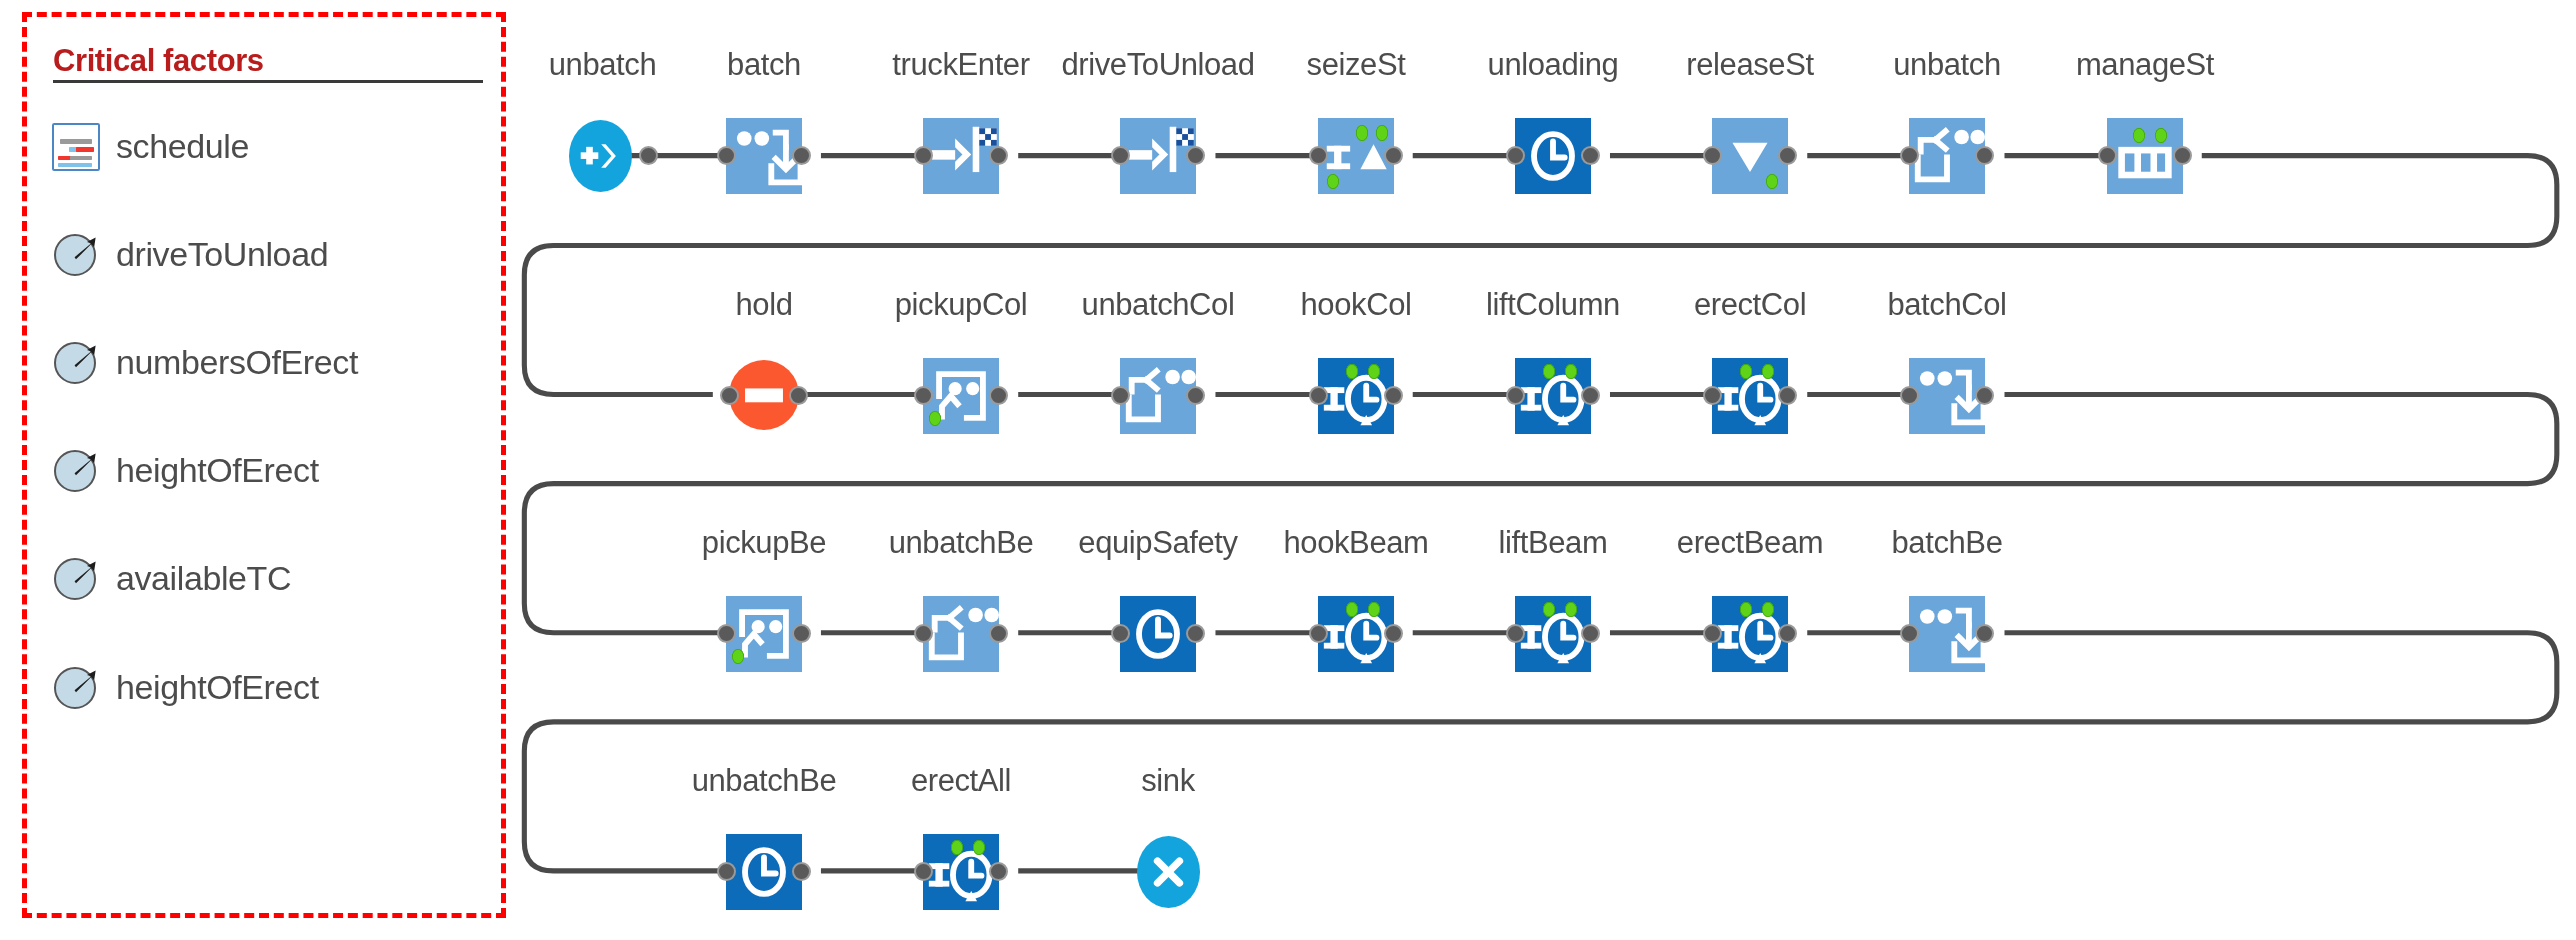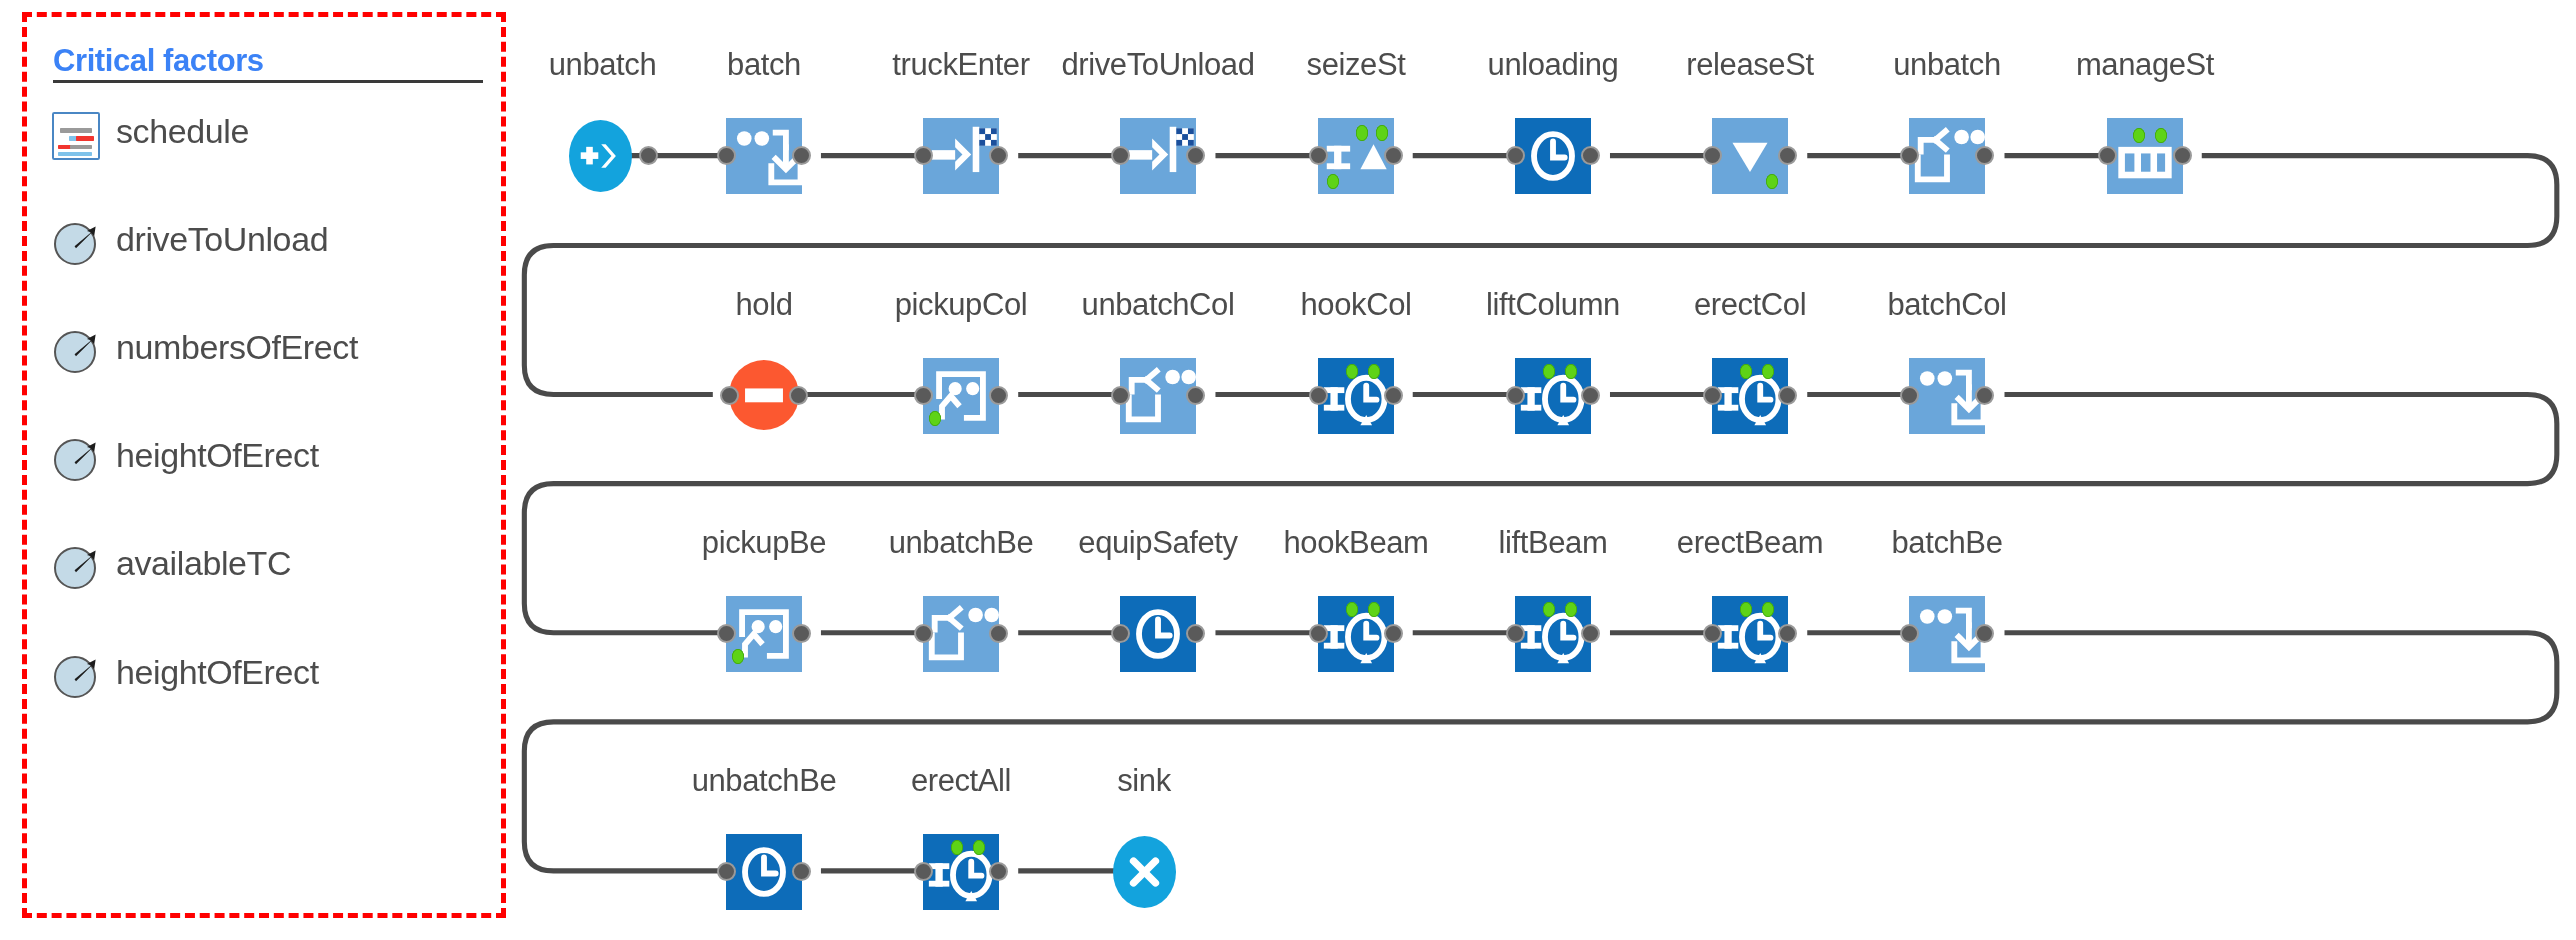--- a/index.html
+++ b/index.html
@@ -8,28 +8,28 @@
     font-family:"Liberation Sans", sans-serif;
   }
 
   
   #factors-panel{
     position:absolute; left:22px; top:11.7px; width:484px; height:906px;
     border:5.1px dashed #ff0000; background:#ffffff; box-sizing:border-box;
   }
   #factors-title{
     position:absolute; left:26px; top:26px; width:430px;
-    font-size:31px; font-weight:bold; color:#3b82f6;
+    font-size:31px; font-weight:bold; color:#b91c1c;
     letter-spacing:-0.4px;
     border-bottom:3.7px solid #3a3a3a; padding-bottom:1.5px;
     white-space:nowrap;
   }
   .factor-row{
     position:absolute; left:25px; width:438px; height:70px;
-    display:flex; gap:16px;
+    display:flex; align-items:center; gap:16px;
   }
   .factor-label{
     font-size:34px; color:#4c4c4c; white-space:nowrap; letter-spacing:-0.4px;
   }
   .factor-icon{width:48px;height:48px;flex:0 0 48px;position:relative;}
 
   
   .ico-schedule{
     box-sizing:border-box;border:2.9px solid #4a87c4;background:#fff;border-radius:2.2px;
     overflow:hidden;
@@ -649,21 +649,21 @@
           </g>
         <path d="M58 92 L66 78 L74 92 Z" fill="#fff"></path>
         </svg>
       <span class="dot" style="left:28px;top:5.8px"></span>
       <span class="dot" style="left:50px;top:5.8px"></span>
     </span>
     <span class="port" style="left:9.5px;top:79px"></span>
     <span class="port" style="left:85px;top:79px"></span>
   </div>
 
-  <div class="node" style="left:588px;top:783px;width:95px;height:132px">
+  <div class="node" style="left:612px;top:783px;width:95px;height:132px">
     <span class="cap" style="top:-20.5px;left:45px">sink</span>
     <span class="port" style="left:22px;top:79px"></span>
     <span class="ell snk" style="left:14px;top:53px">
       <svg viewBox="0 0 86 98">
           <g stroke="#fff" stroke-width="10" stroke-linecap="round">
         <path d="M28 34 L58 64"></path>
             <path d="M58 34 L28 64"></path>
           </g>
         </svg>
     </span>

